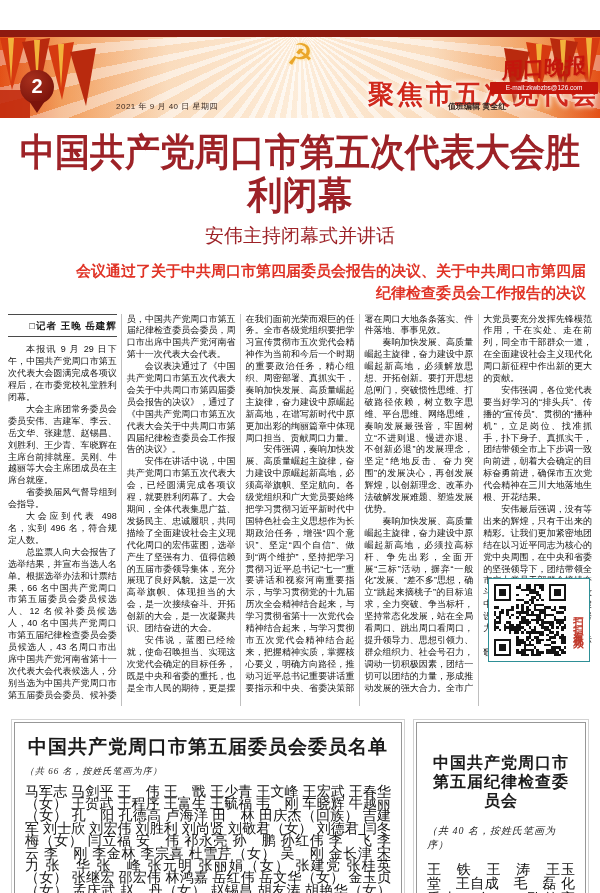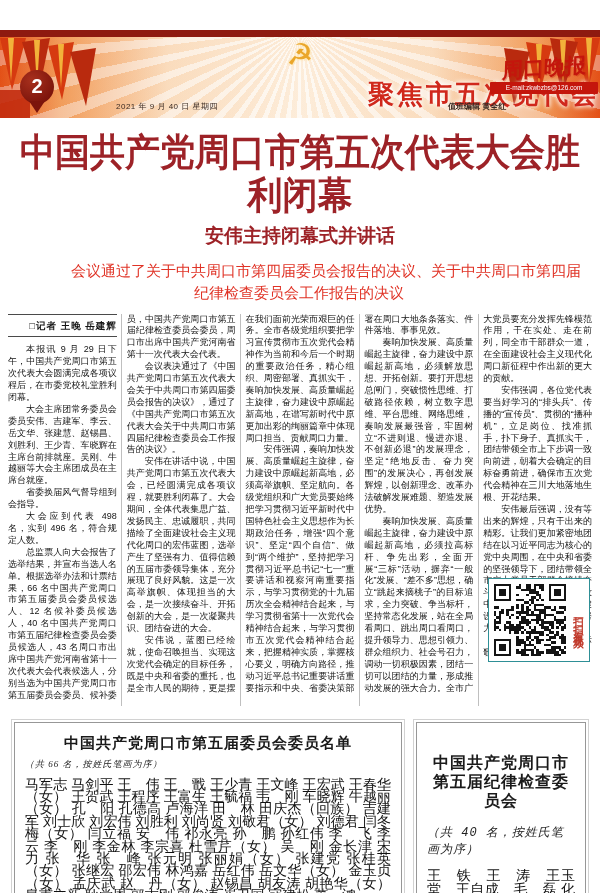--- a/index.html
+++ b/index.html
@@ -49,24 +49,24 @@
     text-shadow:1px 1px 0 rgba(196,22,12,.35); line-height:24px; white-space:nowrap;
   }
   .masthead .strip { margin-top:2px; background:#c4160c; color:#fff; font-size:6.5px; line-height:12px; border-radius:1px; }
   
   .headline-wrap { text-align:center; padding:0 4px; }
   .headline {
     font-family:"Liberation Serif","DejaVu Serif",serif;
     font-size:35px; font-weight:900; color:#9d2227; letter-spacing:0px;
     line-height:1.1; margin-top:9px; transform:scaleY(1.08); transform-origin:top;
   }
-  .subhead { font-size:19px; font-weight:700; color:#9d2227; margin-top:13px; }
+  .subhead { font-size:19px; font-weight:400; color:#9d2227; margin-top:13px; }
   .deck {
-    margin:11px 10px 0 8px; text-align:center; text-indent:3.6em;
-    font-size:15px; font-weight:400; color:#e03326; line-height:1.45;
+    margin:11px 10px 0 8px; text-align:right; text-indent:3.6em;
+    font-size:15px; font-weight:700; color:#e03326; line-height:1.45;
   }
   
   .body-cols {
     position:relative; margin:10px 8px 0; height:392px; overflow:hidden;
     column-count:5; column-gap:10px; column-rule:1px solid #bfbfbf; column-fill:auto;
     font-size:9px; line-height:11.9px; text-align:justify; color:#141414;
   }
   .byline {
     font-weight:700; font-size:9.5px; letter-spacing:1px;
     border-top:1px solid #4a4a4a; border-bottom:1px solid #4a4a4a;
@@ -79,28 +79,28 @@
   }
   .qr-code { width:72px; height:72px; flex:0 0 72px; }
   .qr-label {
     writing-mode:vertical-rl; font-size:10.5px; font-weight:700; color:#c0392b;
     letter-spacing:4px; line-height:16px; margin-top:2px;
   }
   
   .lists { margin:16px 14px 0; display:grid; grid-template-columns:1fr 170px; column-gap:14px; }
   .left-stack { display:flex; flex-direction:column; gap:14px; }
   .nbox { background:#fff; border:1px solid #979797; outline:1px solid #d2d2d2; outline-offset:2px; padding:8px 10px; }
-  .nbox .title { text-align:center; font-size:15px; font-weight:700; letter-spacing:1px; margin:3px 0 5px; }
+  .nbox .title { text-align:center; font-size:19px; font-weight:700; letter-spacing:1px; margin:3px 0 5px; }
   .nbox .note {
     text-align:left; font-size:9px; font-style:italic; color:#222;
     font-family:"Liberation Serif","DejaVu Serif",serif; margin-bottom:7px; letter-spacing:1px;
   }
   .nbox .names { font-size:14px; line-height:12.4px; text-align:justify; color:#111; }
   .box2 .title { font-size:16px; line-height:19px; margin-top:22px; }
-  .box2 .note { margin:14px 0 10px; font-size:12px;font-family:Liberation Mono, monospace; }
+  .box2 .note { margin:14px 0 10px; font-size:10px; }
   .box2 .names { line-height:14.6px; }
   .box3 .title { font-size:14.5px; }
 </style>
 </head>
 <body>
 
 <div class="page">
 
   <div class="header">
     <div class="topbar"></div>

